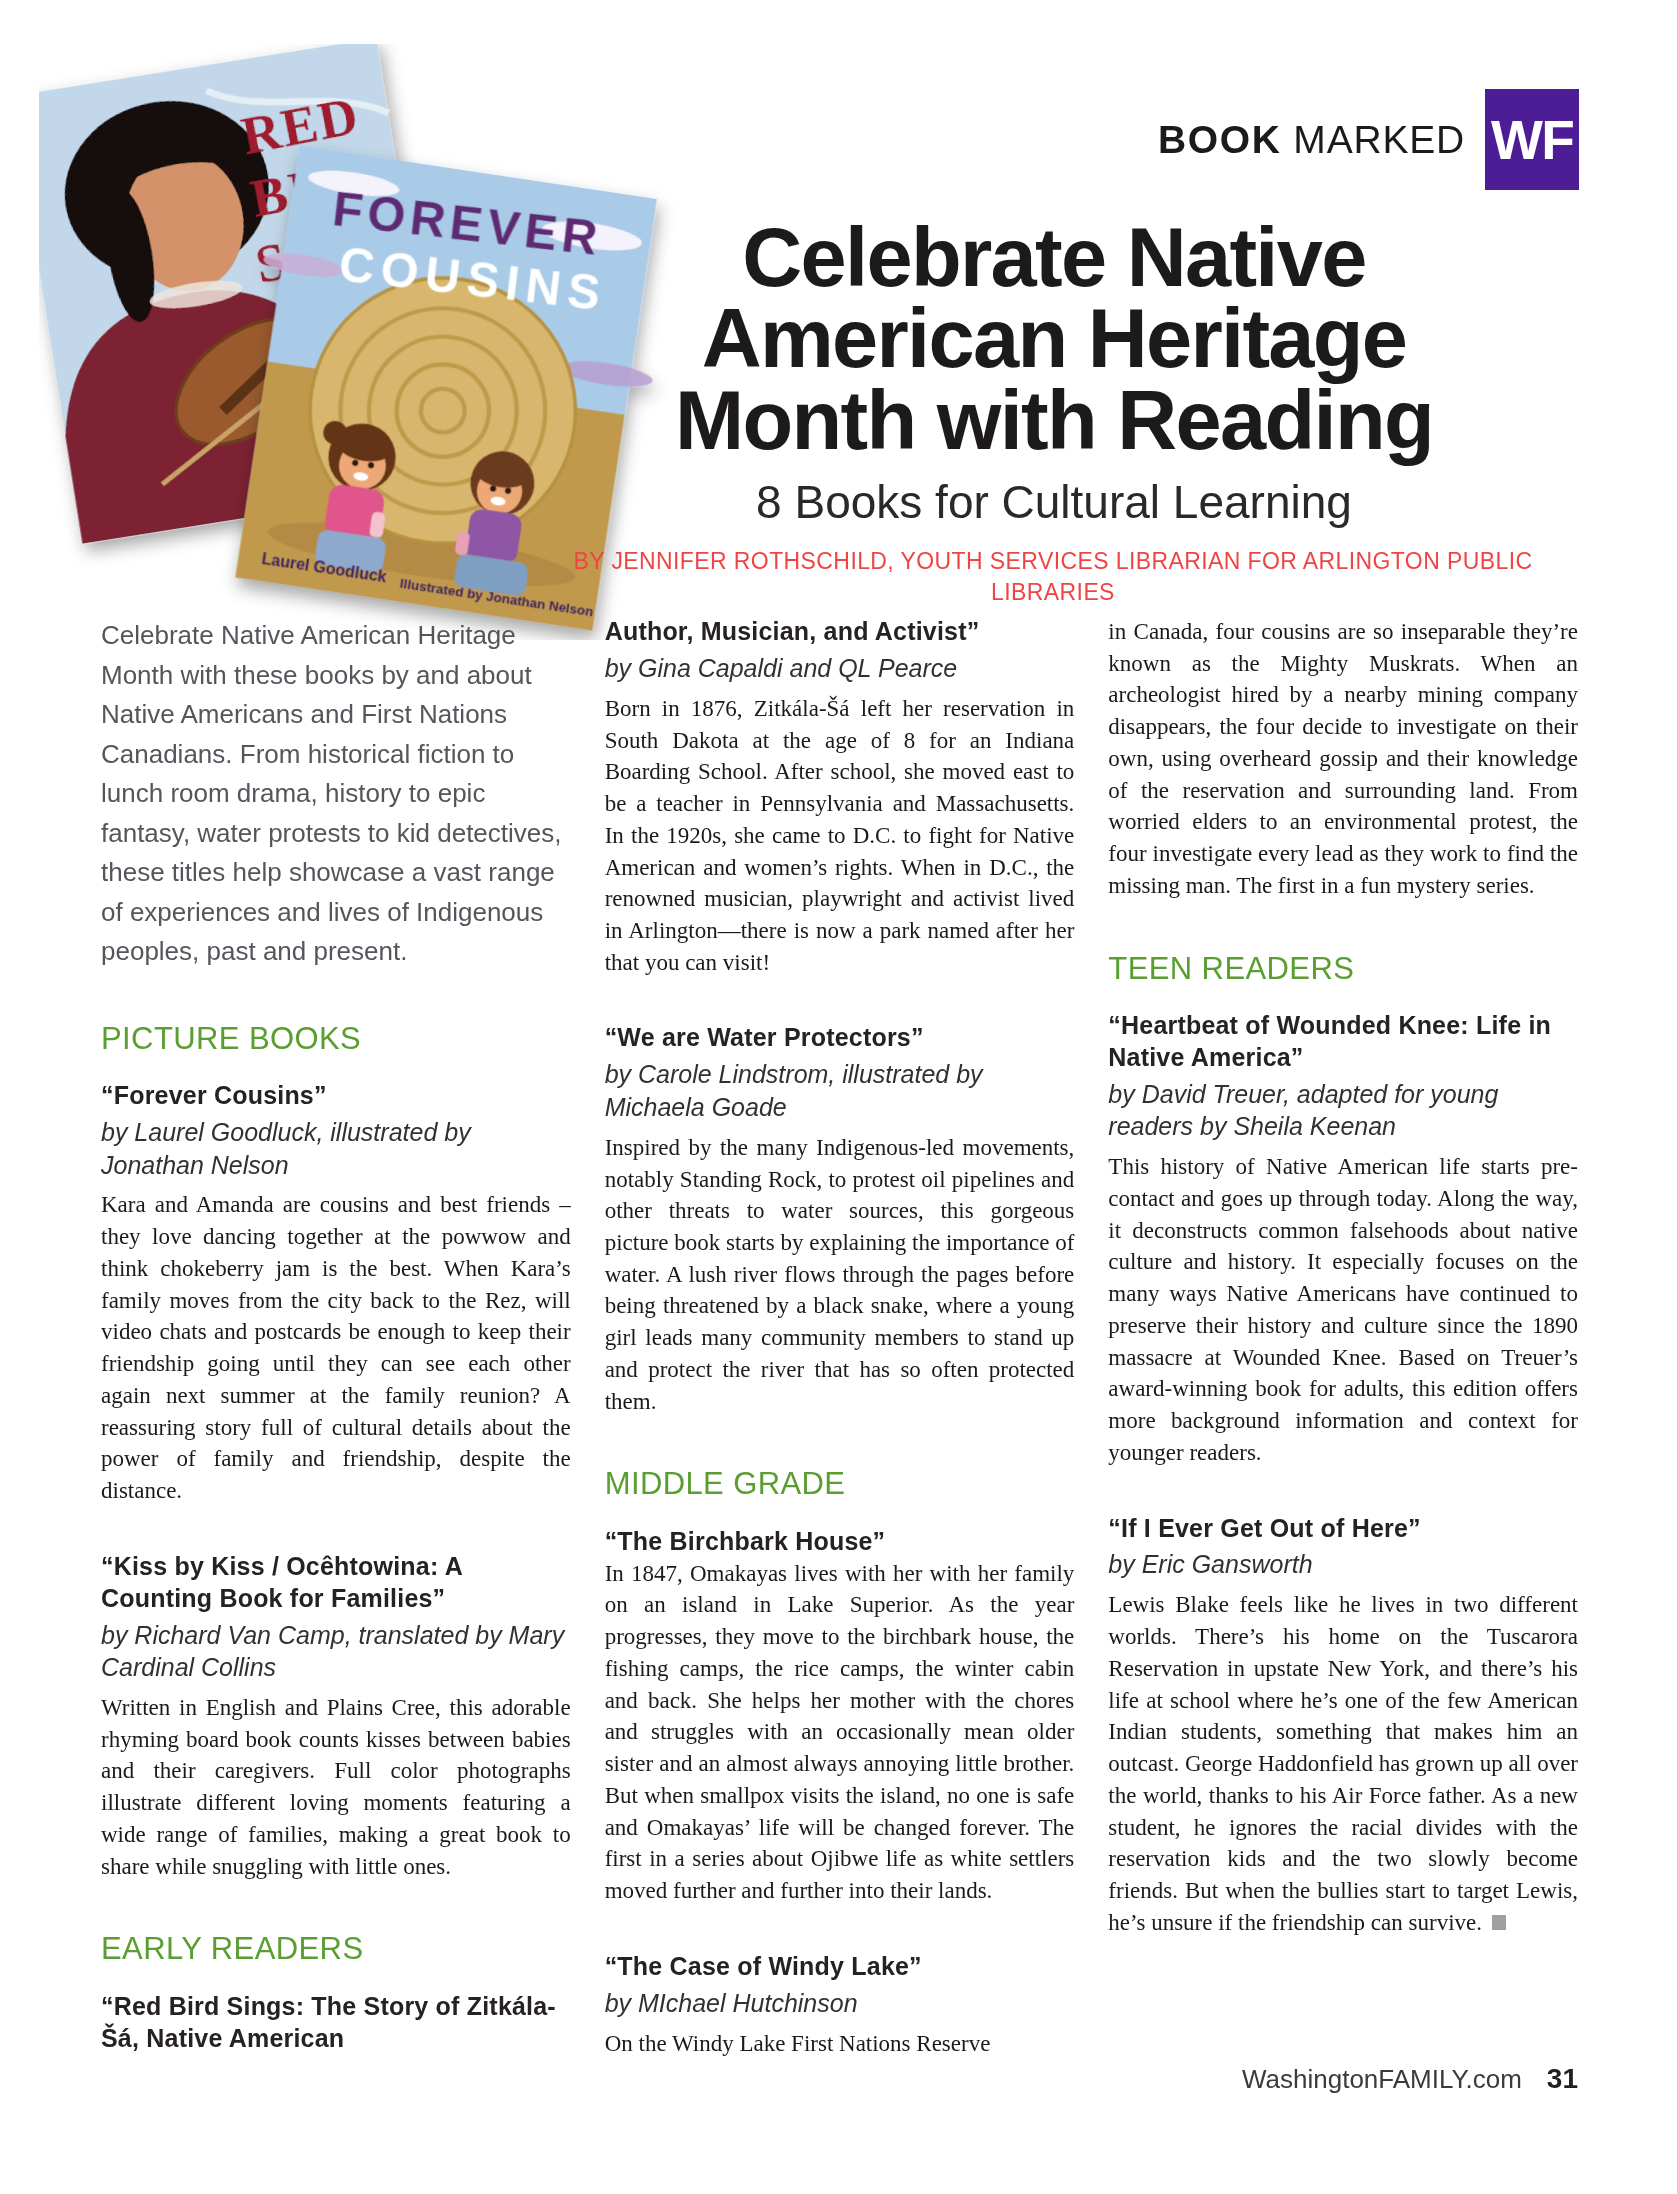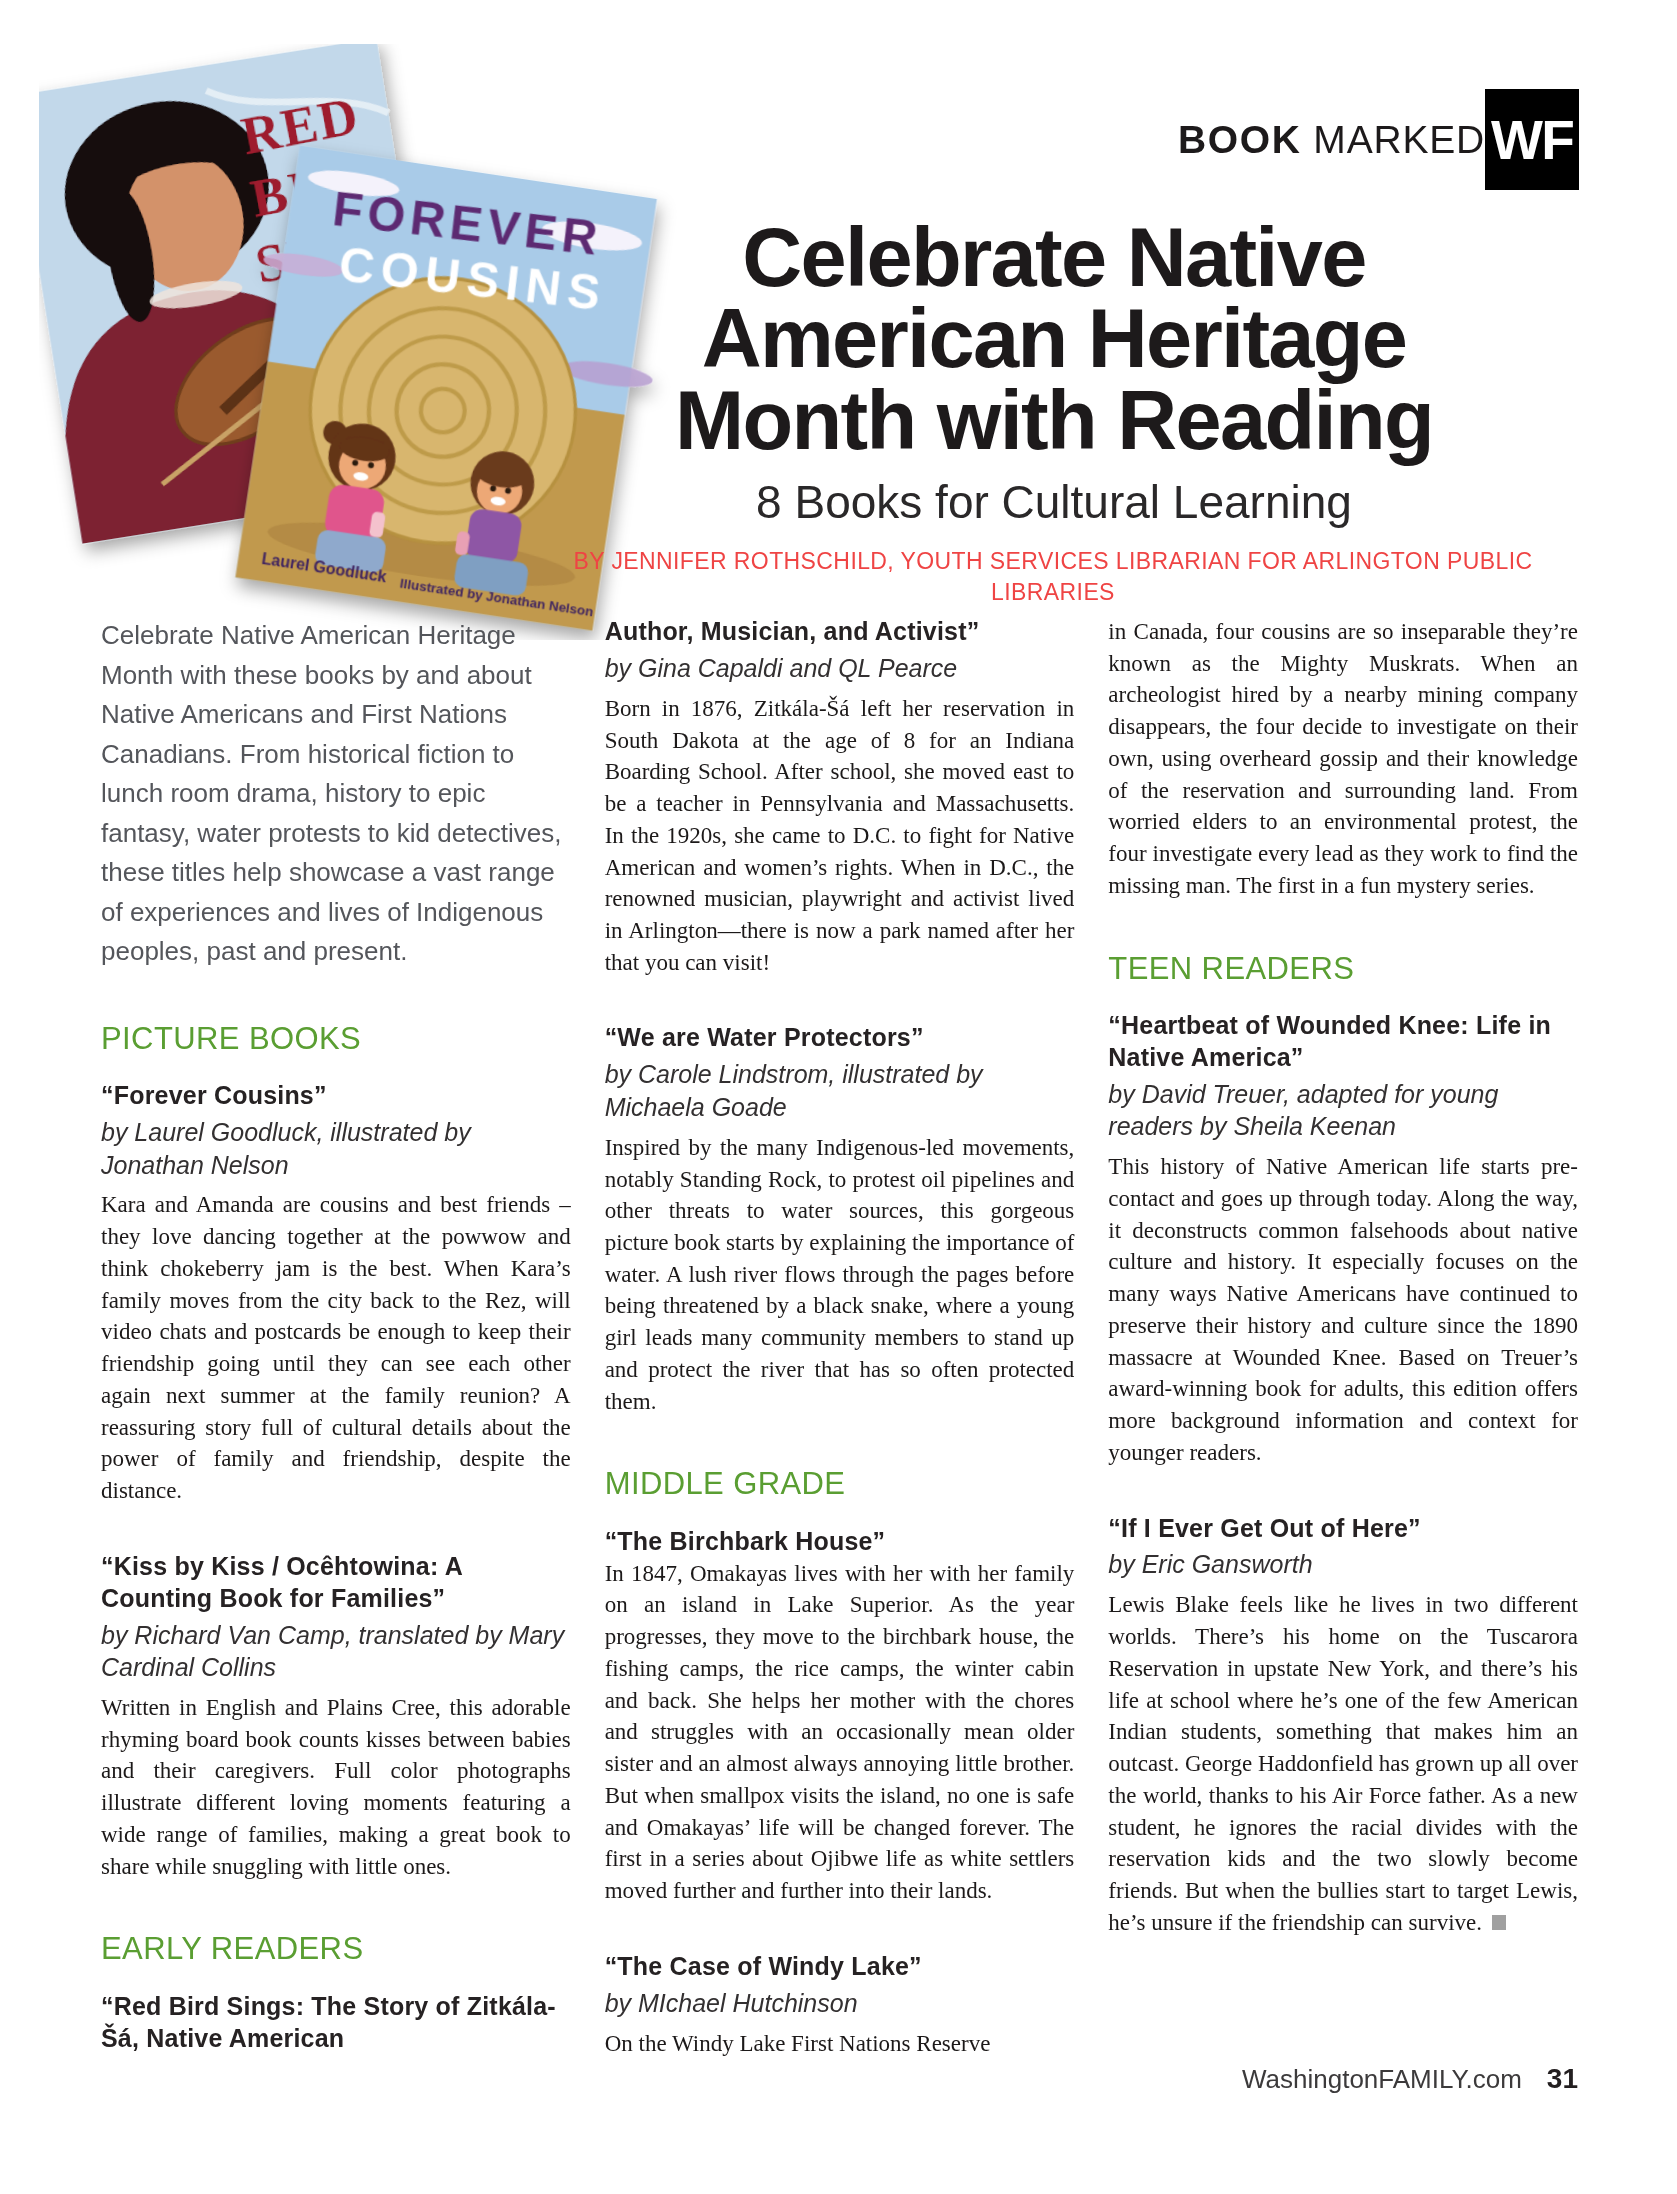--- a/index.html
+++ b/index.html
@@ -1,24 +1,24 @@
 <!DOCTYPE html>
 <html lang="en" style="font-size:13.4px"><head>
 <meta charset="utf-8">
 <style>
   html,body{margin:0;padding:0;}
   body{
     width:1678px;height:2194px;position:relative;background:#ffffff;
     font-family:"Liberation Sans",sans-serif;color:#231f20;overflow:hidden;
   }
   
-  .brandline{position:absolute;top:89px;right:99px;display:flex;align-items:center;}
+  .brandline{position:absolute;top:89px;right:99px;display:flex;align-items:center;gap:20px;}
   .brand-text{font-size:39px;letter-spacing:0.8px;color:#1d1a1b;white-space:pre;}
   .brand-bold{font-weight:700;letter-spacing:1.7px;}
-  .wf-logo{width:94px;height:101px;background:#000000;color:#ffffff;font-weight:700;
+  .wf-logo{width:94px;height:101px;background:#4c1d95;color:#ffffff;font-weight:700;
     font-size:55px;display:flex;align-items:center;justify-content:center;letter-spacing:-1.7px;}
   .headline{position:absolute;top:217px;left:504px;width:1100px;text-align:center;
     font-weight:700;font-size:83px;line-height:.98;letter-spacing:-1.7px;color:#1d1a1b;}
   .headline div{white-space:nowrap;}
   .subtitle{position:absolute;top:475px;left:504px;width:1100px;text-align:center;
     font-size:46px;font-weight:400;color:#2a2829;}
   .byline{position:absolute;top:546px;left:537px;width:1032px;text-align:center;
     font-size:23px;line-height:1.35;letter-spacing:0.4px;color:#ef4444;}
   
   .covers{position:absolute;top:44px;left:39px;width:638px;height:596px;pointer-events:none;}

